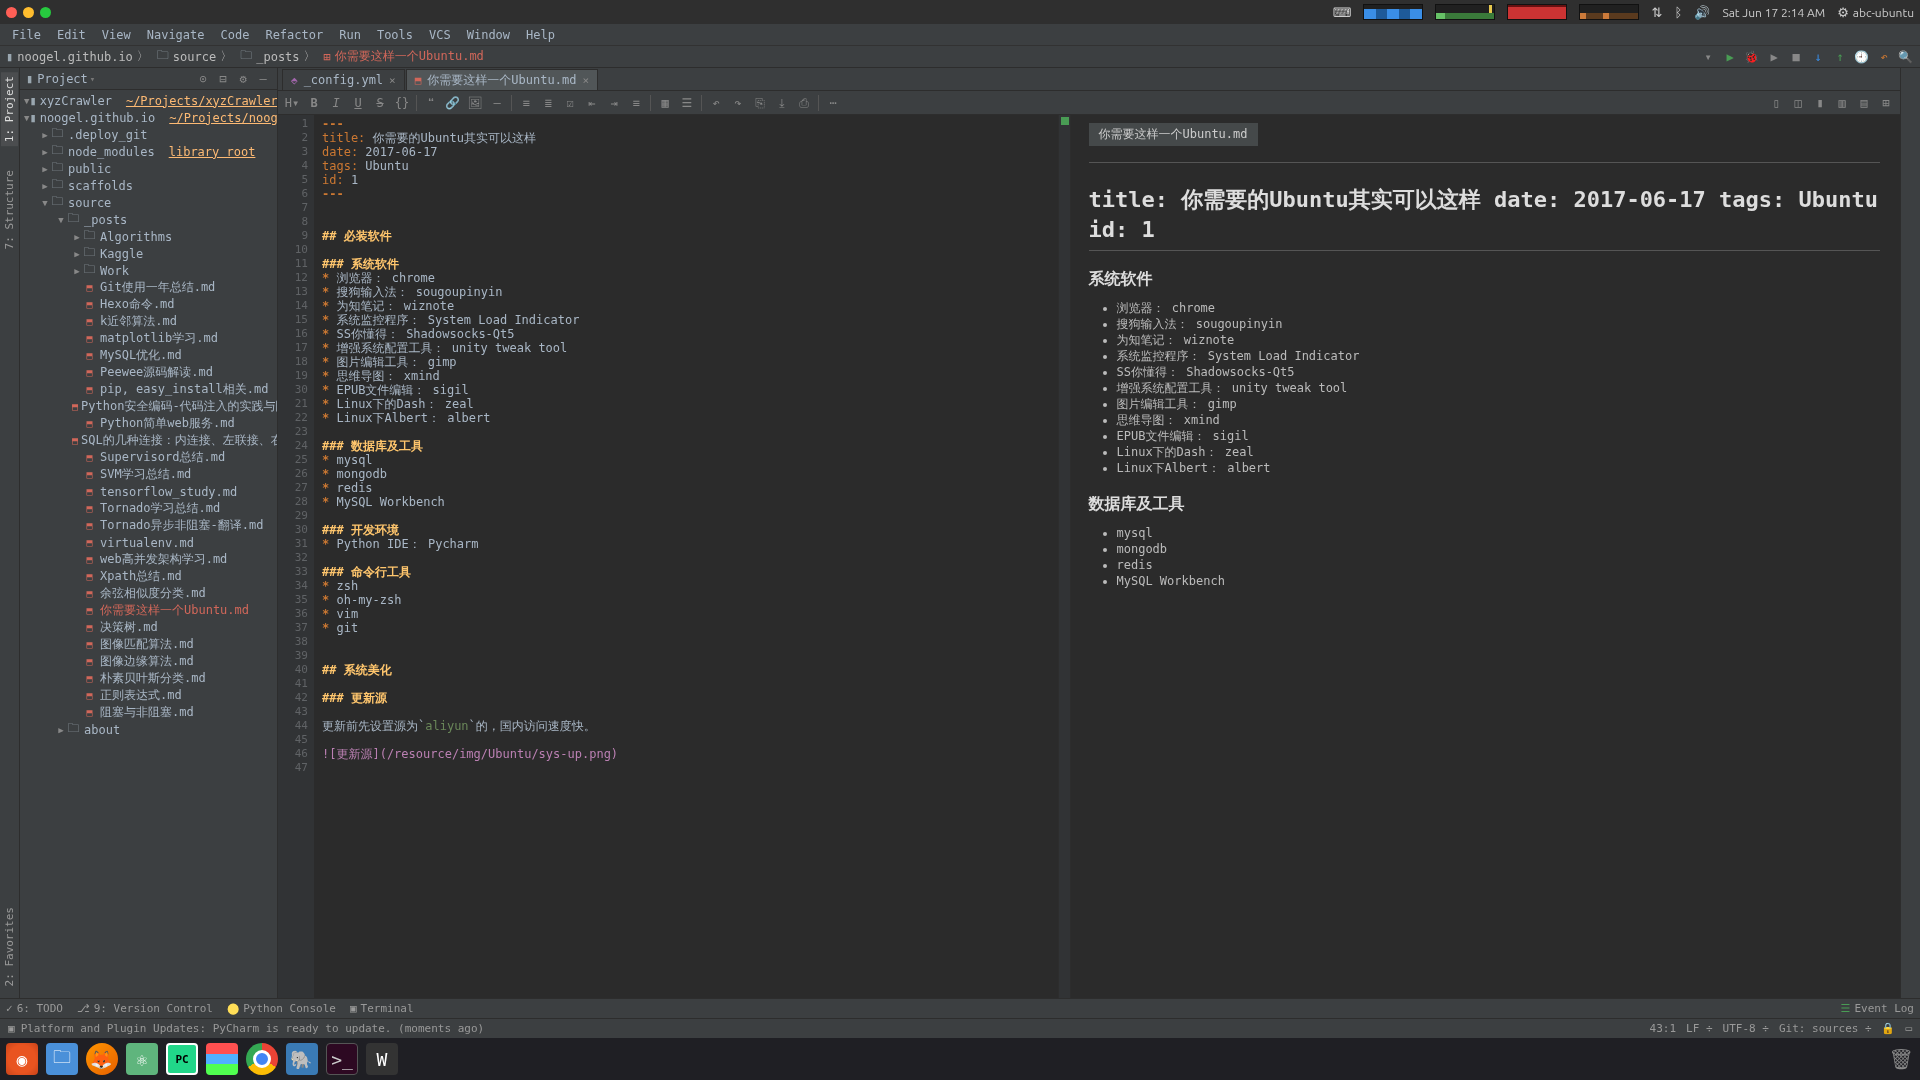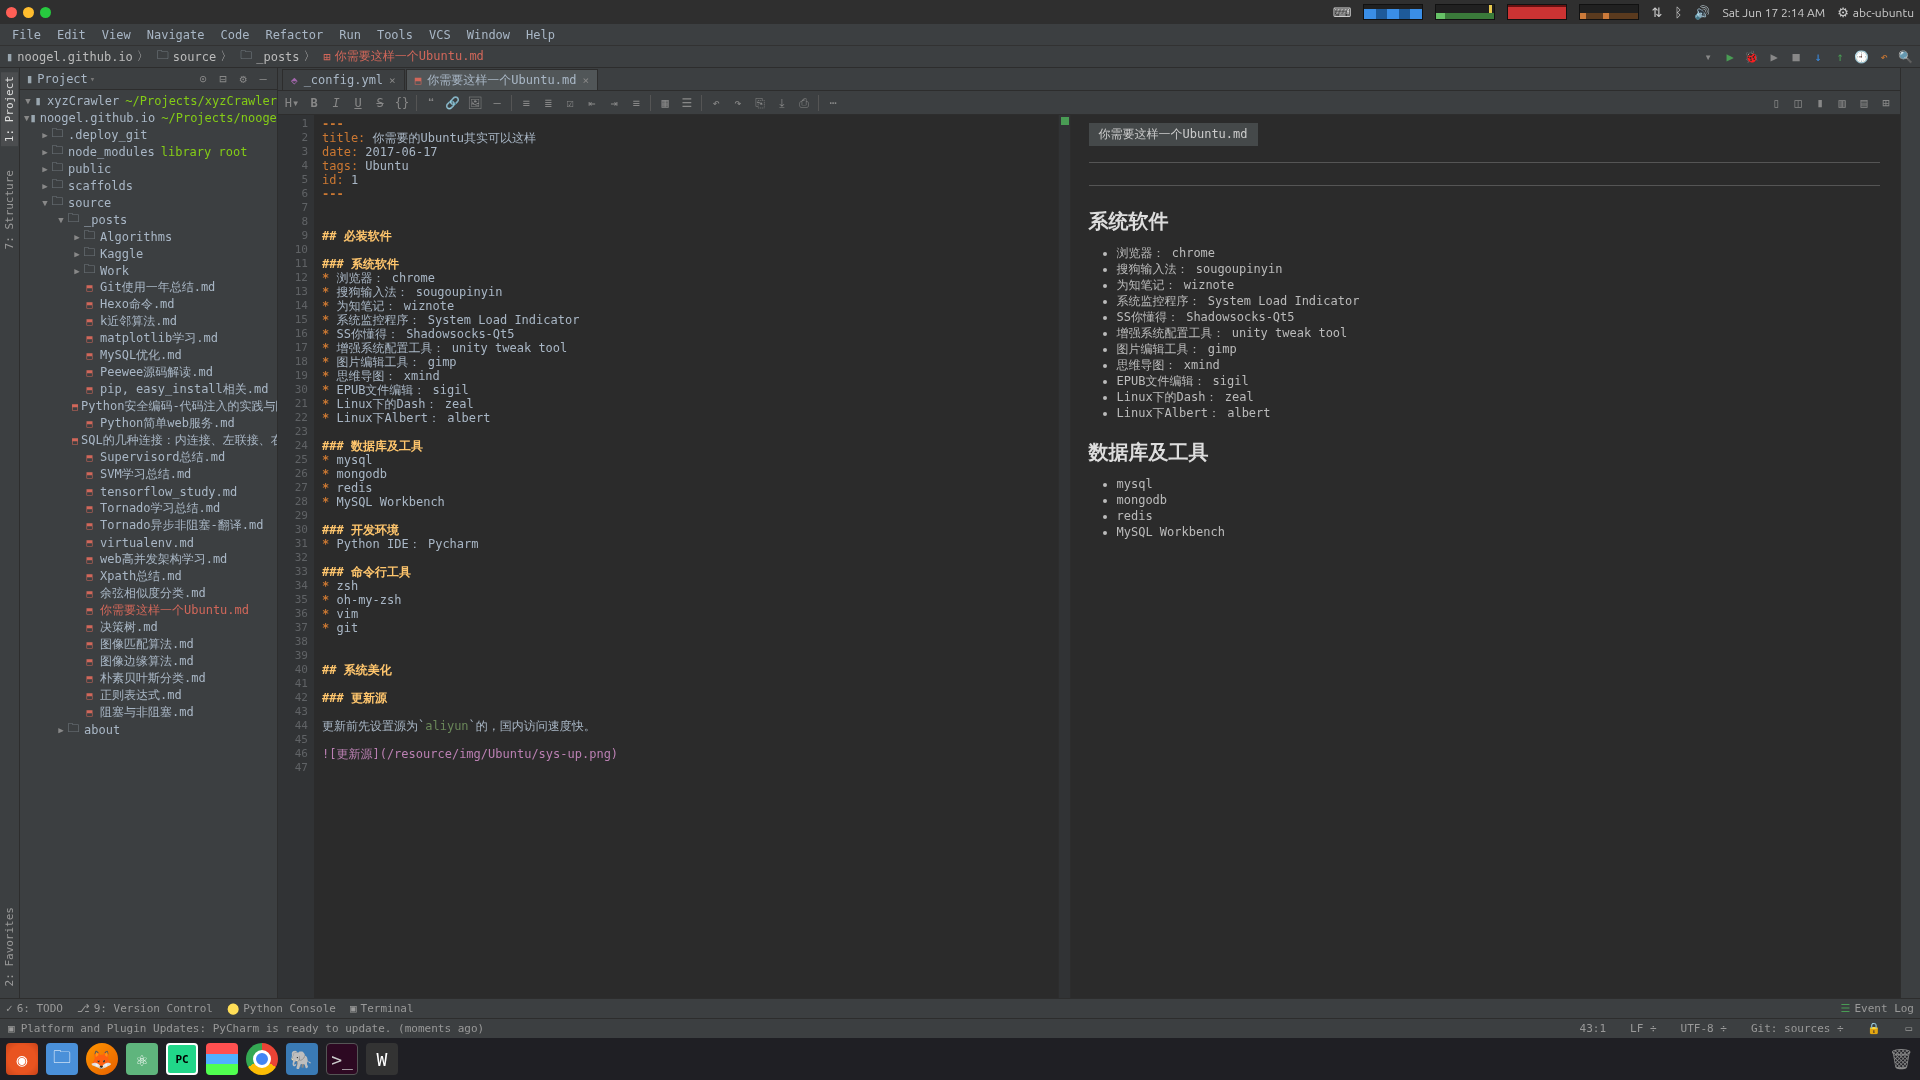--- a/index.html
+++ b/index.html
@@ -49,21 +49,21 @@
 .proj-hd { height:22px; display:flex; align-items:center; padding:0 6px; border-bottom:1px solid #2d2d2d; }
 .proj-hd .ticon{color:#9aa7b0;margin-right:4px;}
 .proj-hd .tools{margin-left:auto;display:flex;gap:4px;}
 .tree { flex:1; overflow-y:auto; padding:2px 0; font-size:12px; }
 .tree-row { display:flex; align-items:center; height:17px; padding-left:4px; white-space:nowrap; cursor:default; }
 .arrow{width:10px;text-align:center;color:#888;font-size:9px;}
 .ficon{width:15px;text-align:center;margin-right:3px;}
 .ficon.dir{color:#9aa7b0;}
 .ficon.md{color:#d1675a;font-size:10px;font-weight:bold;}
 .tree-row.hl{color:#d1675a;}
-.tree-row .hint{color:#84cc16;margin-left:6px;}
+.tree-row .hint{color:#fdba74;margin-left:14px;text-decoration:underline;}
 
 
 .edarea{flex:1;display:flex;flex-direction:column;min-width:0;}
 .tabs{height:23px;background:#3c3f41;display:flex;align-items:flex-end;border-bottom:1px solid #2d2d2d;padding-left:4px;}
 .tab{height:21px;display:flex;align-items:center;padding:0 8px;gap:6px;background:#3c3f41;border:1px solid #2d2d2d;border-bottom:none;margin-right:1px;font-size:12px;cursor:default;}
 .tab.active{background:#515658;}
 .tab .cls{color:#888;font-size:11px;}
 .tab .ico{font-size:11px;}
 .tab .ico.yml{color:#a166ab;}
 .tab .ico.md{color:#d1675a;}
@@ -84,33 +84,33 @@
 .errstripe{width:12px;background:#313335;border-left:1px solid #2d2d2d;position:relative;}
 .errstripe .ok{position:absolute;top:2px;left:2px;width:8px;height:8px;background:#499c54;}
 
 
 .preview{flex:1;background:#2b2b2b;overflow-y:auto;padding:8px 20px 20px 18px;font-family:"DejaVu Sans",sans-serif;color:#bbbbbb;min-width:0;}
 .preview .chip{display:inline-block;background:#45494a;padding:3px 10px;font-family:monospace;font-size:12px;color:#ccc;margin-bottom:8px;}
 .preview hr{border:none;border-top:1px solid #555;margin:8px 0 22px;}
 .preview h1{font-family:monospace;font-size:22px;font-weight:bold;color:#ddd;margin:10px 0 6px;line-height:1.35;}
 .preview h1+hr{margin-top:6px;margin-bottom:18px;}
 .preview h2{font-size:20px;color:#ddd;margin:14px 0 6px;border-bottom:1px solid #555;padding-bottom:4px;}
-.preview h3{font-size:20px;color:#ddd;margin:18px 0 10px;}
+.preview h3{font-size:16px;color:#ddd;margin:18px 0 10px;}
 .preview ul{list-style:disc;padding-left:28px;margin:6px 0;}
 .preview li{font-size:12px;line-height:16px;color:#bbb;font-family:monospace;}
 
 
 .btoolbar{height:20px;background:#3c3f41;border-top:1px solid #2d2d2d;display:flex;align-items:center;padding:0 6px;gap:14px;font-size:11px;color:#999;}
 .btoolbar .it{display:flex;align-items:center;gap:4px;cursor:default;}
 .btoolbar .right{margin-left:auto;display:flex;align-items:center;gap:4px;}
 .btoolbar .ok{color:#499c54;}
 
 
 .status{height:20px;background:#3c3f41;border-top:1px solid #2d2d2d;display:flex;align-items:center;padding:0 8px;font-size:11px;color:#999;}
-.status .right{margin-left:auto;display:flex;gap:24px;}
+.status .right{margin-left:auto;display:flex;gap:10px;}
 
 
 .taskbar{height:42px;background:rgba(30,30,35,0.9);display:flex;align-items:center;padding:0 6px;gap:8px;}
 .tb-app{width:32px;height:32px;border-radius:4px;display:flex;align-items:center;justify-content:center;font-size:18px;color:#fff;}
 .tb-app.ubuntu{background:radial-gradient(circle,#e95420 60%,#c7431a 100%);}
 .tb-app.files{background:#4a90d9;}
 .tb-app.ff{background:linear-gradient(135deg,#ff9500,#e66000);border-radius:50%;}
 .tb-app.atom{background:#5fb57d;}
 .tb-app.pc{background:#21d789;color:#000;font-weight:bold;font-size:11px;border:2px solid #fff;}
 .tb-app.htop{background:linear-gradient(180deg,#ff5050 0 33%,#50b0ff 33% 66%,#50ff50 66% 100%);}
@@ -540,20 +540,21 @@
             <div>47</div>
           </div>
         <div class="code" id="code"><div><span class="c-b">---</span></div><div><span class="c-k">title:</span> 你需要的Ubuntu其实可以这样</div><div><span class="c-k">date:</span> 2017-06-17</div><div><span class="c-k">tags:</span> Ubuntu</div><div><span class="c-k">id:</span> 1</div><div><span class="c-b">---</span></div><div>&nbsp;</div><div>&nbsp;</div><div><span class="c-h">## 必装软件</span></div><div>&nbsp;</div><div><span class="c-h">### 系统软件</span></div><div><span class="c-b">*</span> 浏览器： chrome</div><div><span class="c-b">*</span> 搜狗输入法： sougoupinyin</div><div><span class="c-b">*</span> 为知笔记： wiznote</div><div><span class="c-b">*</span> 系统监控程序： System Load Indicator</div><div><span class="c-b">*</span> SS你懂得： Shadowsocks-Qt5</div><div><span class="c-b">*</span> 增强系统配置工具： unity tweak tool</div><div><span class="c-b">*</span> 图片编辑工具： gimp</div><div><span class="c-b">*</span> 思维导图： xmind</div><div><span class="c-b">*</span> EPUB文件编辑： sigil</div><div><span class="c-b">*</span> Linux下的Dash： zeal</div><div><span class="c-b">*</span> Linux下Albert： albert</div><div>&nbsp;</div><div><span class="c-h">### 数据库及工具</span></div><div><span class="c-b">*</span> mysql</div><div><span class="c-b">*</span> mongodb</div><div><span class="c-b">*</span> redis</div><div><span class="c-b">*</span> MySQL Workbench</div><div>&nbsp;</div><div><span class="c-h">### 开发环境</span></div><div><span class="c-b">*</span> Python IDE： Pycharm</div><div>&nbsp;</div><div><span class="c-h">### 命令行工具</span></div><div><span class="c-b">*</span> zsh</div><div><span class="c-b">*</span> oh-my-zsh</div><div><span class="c-b">*</span> vim</div><div><span class="c-b">*</span> git</div><div>&nbsp;</div><div>&nbsp;</div><div><span class="c-h">## 系统美化</span></div><div>&nbsp;</div><div><span class="c-h">### 更新源</span></div><div>&nbsp;</div><div>更新前先设置源为`<span class="c-s">aliyun</span>`的，国内访问速度快。</div><div>&nbsp;</div><div><span class="c-img">![更新源](/resource/img/Ubuntu/sys-up.png)</span></div><div>&nbsp;</div></div>
         <div class="errstripe">
             <div class="ok"></div>
           </div>
       </div>
       <div class="preview">
         <span class="chip">你需要这样一个Ubuntu.md</span>
         <hr>
+        <h1>title: 你需要的Ubuntu其实可以这样 date: 2017-06-17 tags: Ubuntu id: 1</h1>
         <hr>
         <h3>系统软件</h3>
         <ul id="plist1">
             <li>浏览器： chrome</li>
             <li>搜狗输入法： sougoupinyin</li>
             <li>为知笔记： wiznote</li>
             <li>系统监控程序： System Load Indicator</li>
             <li>SS你懂得： Shadowsocks-Qt5</li>
             <li>增强系统配置工具： unity tweak tool</li>
             <li>图片编辑工具： gimp</li>

